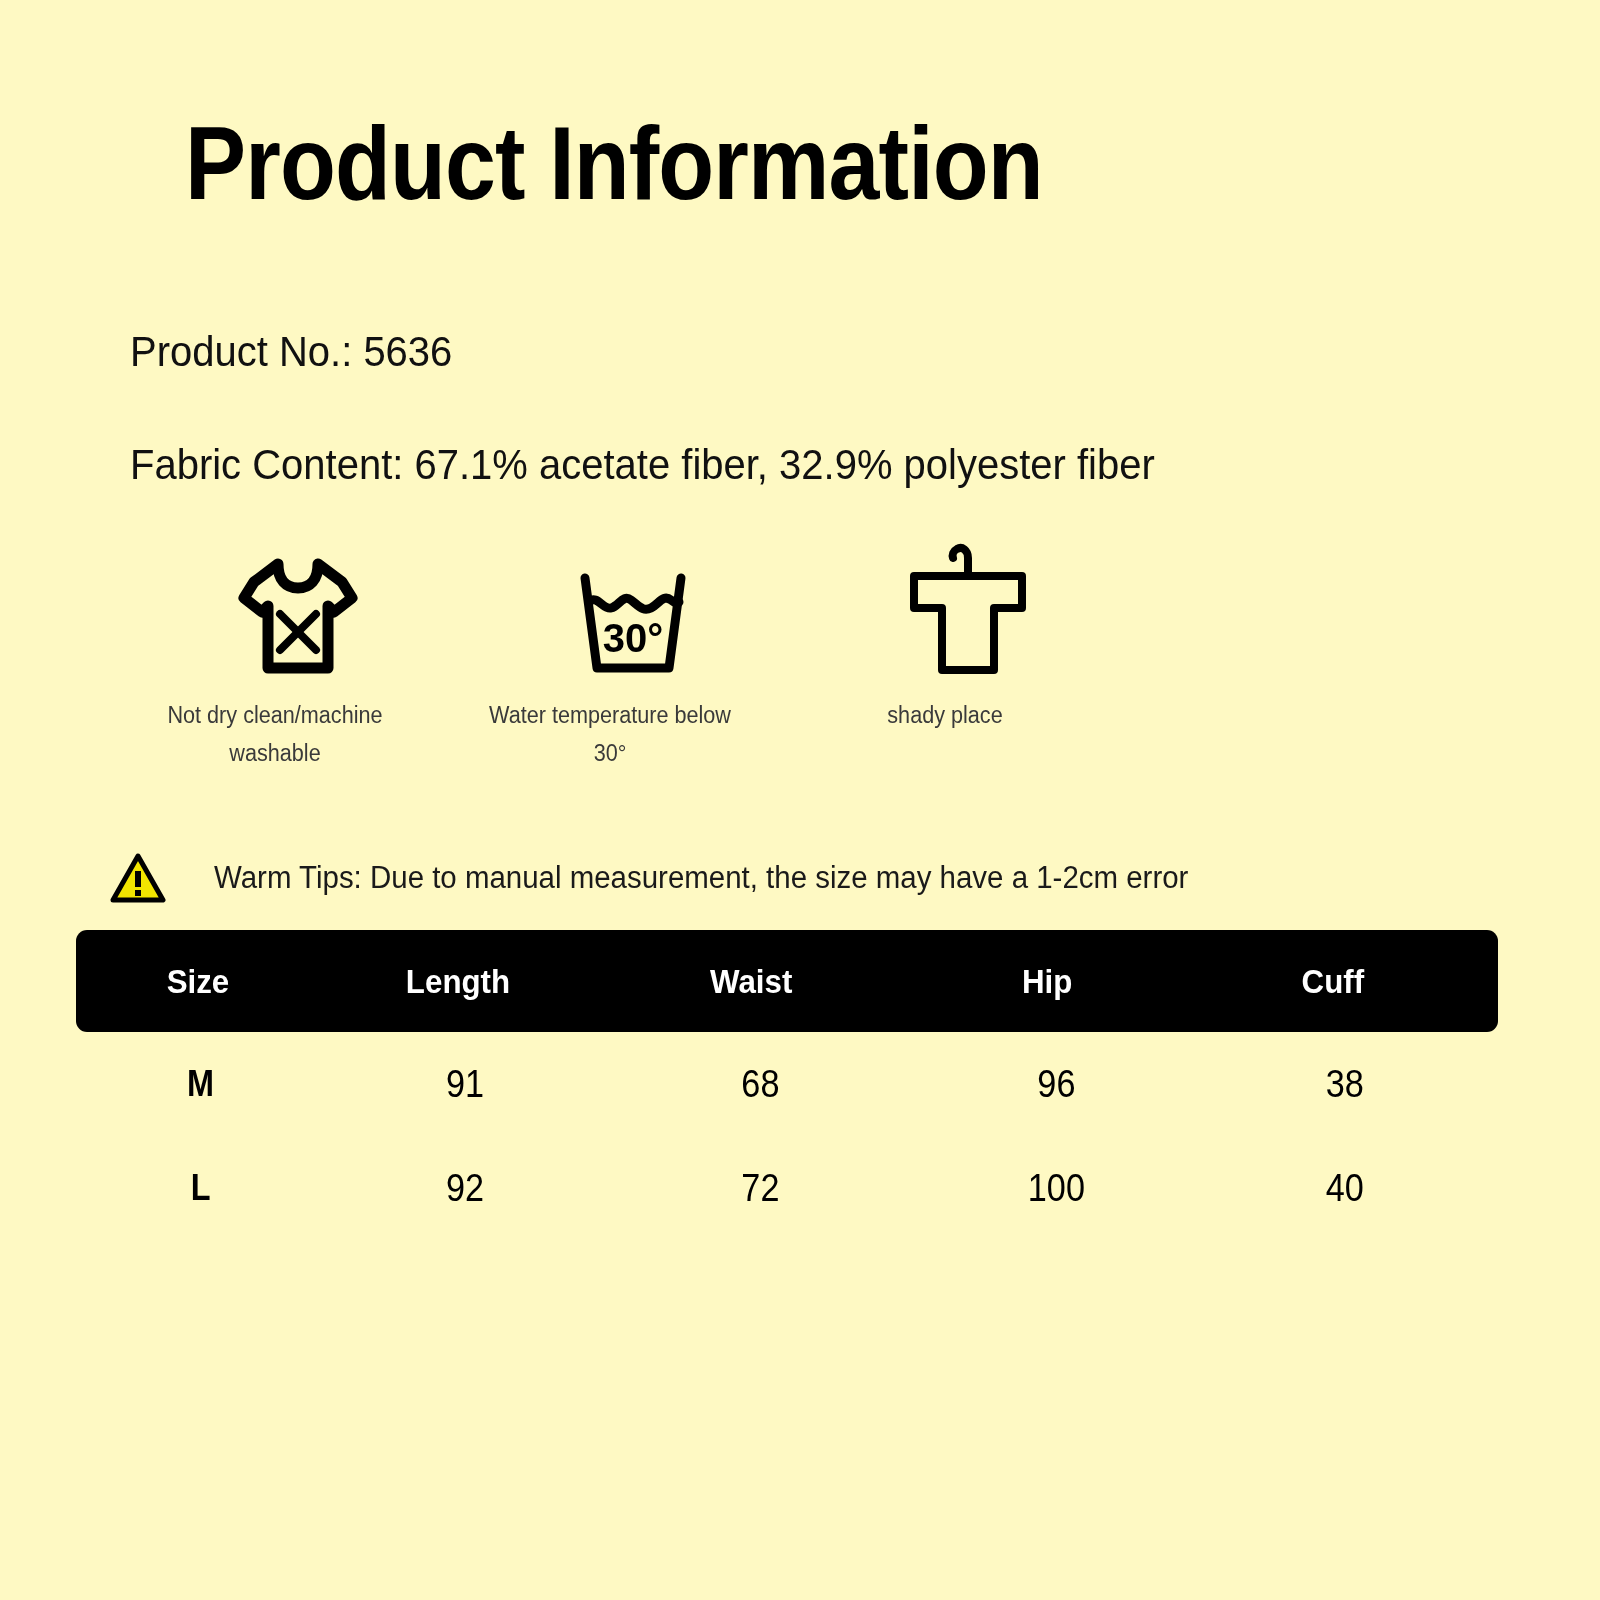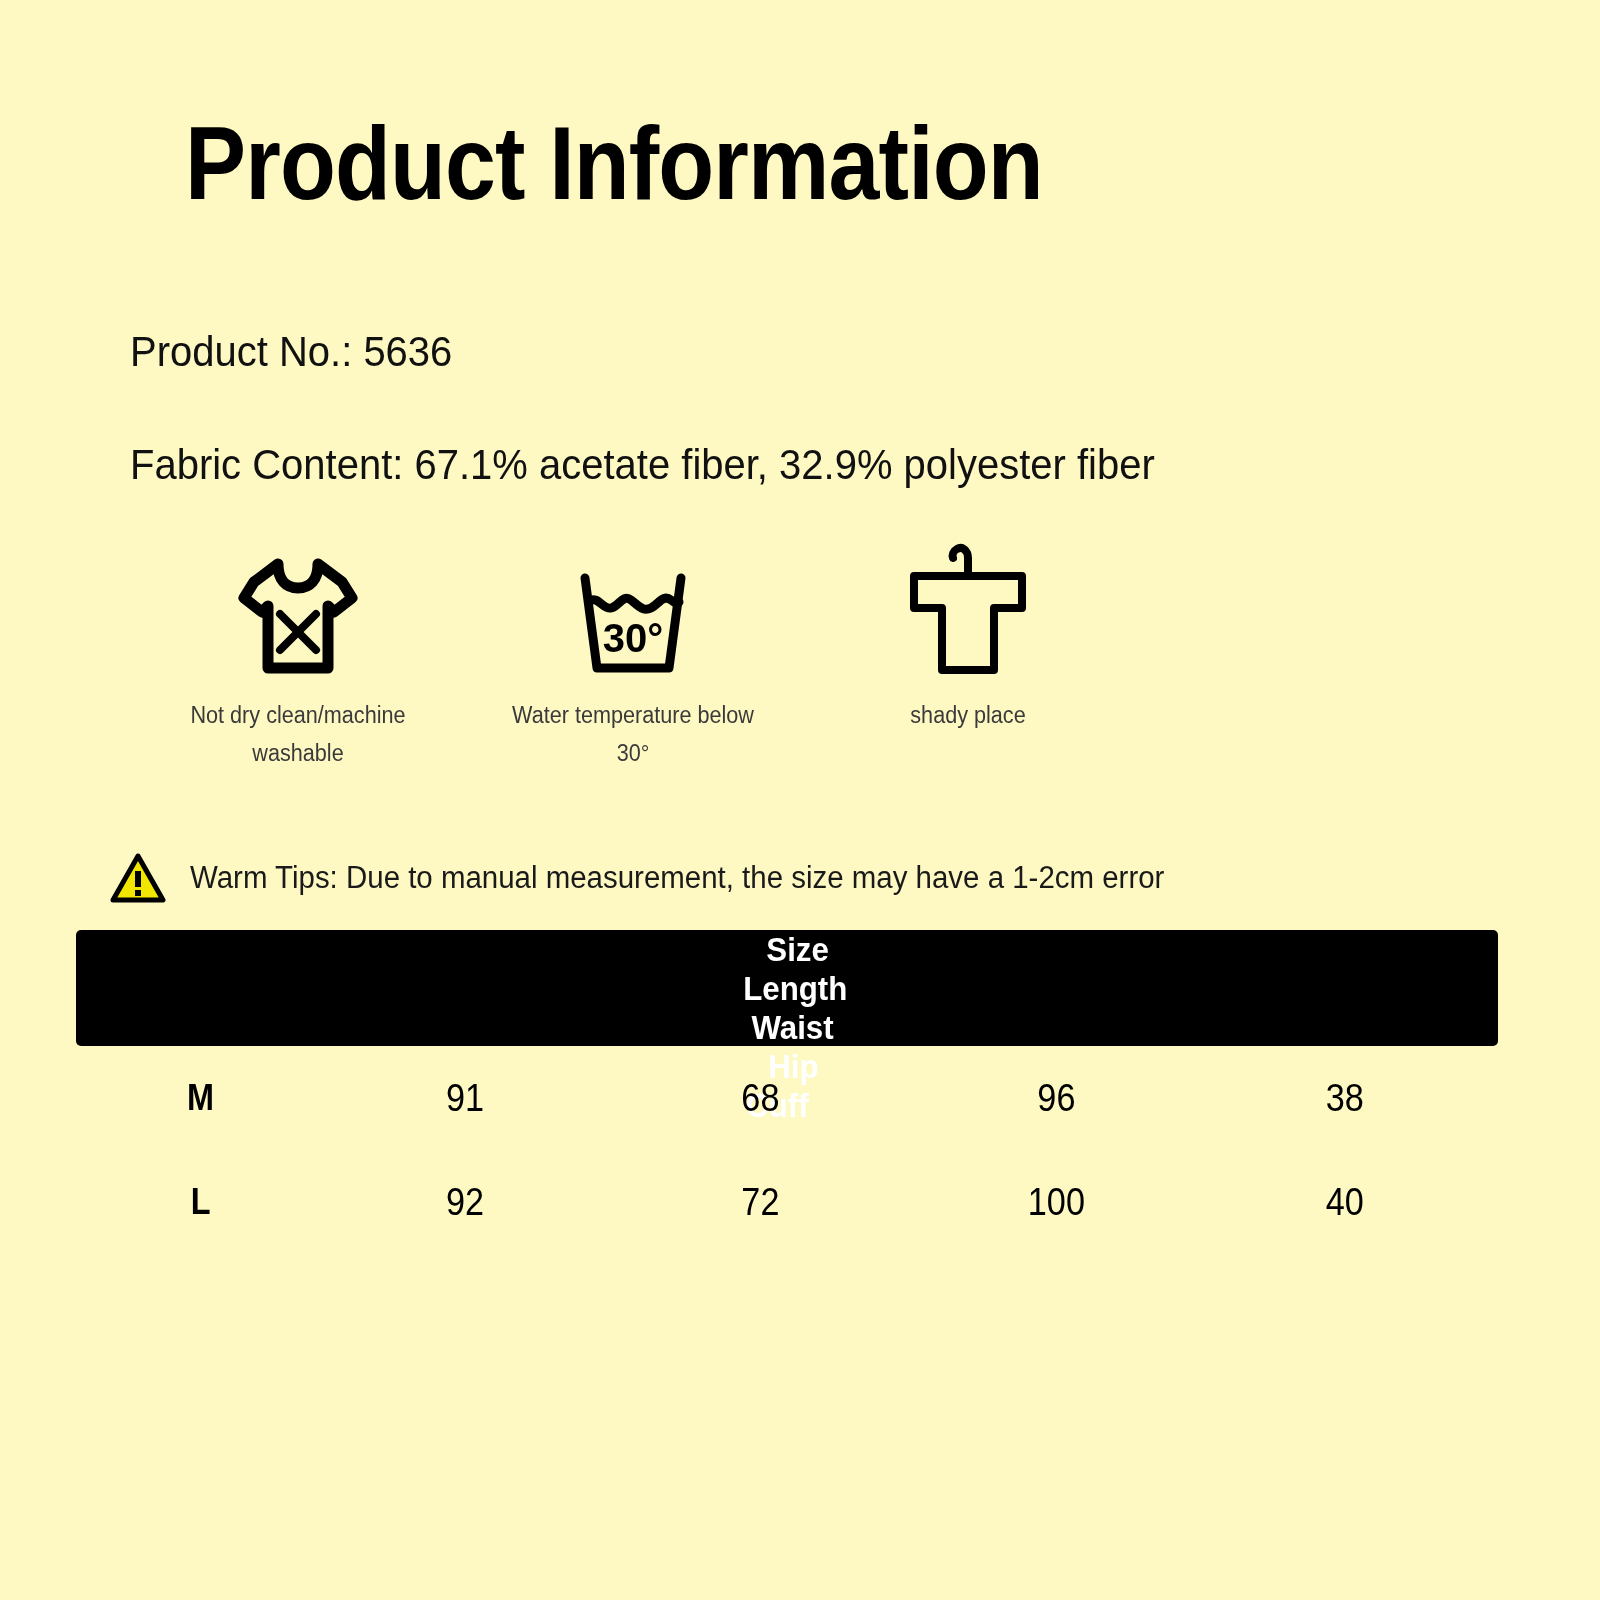--- a/index.html
+++ b/index.html
@@ -55,21 +55,20 @@
     left: 130px;
     top: 540px;
     width: 1340px;
     display: flex;
     flex-direction: row;
   }
   .care-item {
     width: 335px;
     display: flex;
     flex-direction: column;
-    align-items: center;
   }
   .care-icon-box {
     height: 140px;
     display: flex;
     align-items: flex-end;
     justify-content: center;
   }
   .care-label {
     margin-top: 16px;
     width: 290px;
@@ -81,20 +80,21 @@
     transform: scaleX(0.94);
   }
 
   
   .warm-tip {
     position: absolute;
     left: 110px;
     top: 852px;
     display: flex;
     align-items: center;
+    gap: 24px;
   }
   .warn-icon {
     width: 56px;
     height: 52px;
     flex: 0 0 auto;
   }
   .warm-tip-text {
     margin-left: 24px;
     font-family: "Liberation Sans", sans-serif;
     font-size: 31px;
@@ -106,25 +106,24 @@
 
   
   .size-table {
     position: absolute;
     left: 76px;
     top: 930px;
     width: 1422px;
   }
   .table-header {
     background: #000000;
-    border-radius: 5px;
-    height: 116px;
+    border-radius: 11px;
+    height: 102px;
     display: flex;
     align-items: center;
-    flex-direction: column;
   }
   .table-header .cell {
     font-family: "Liberation Sans", sans-serif;
     font-weight: bold;
     font-size: 34px;
     color: #ffffff;
     text-align: center;
     transform: scaleX(0.92);
   }
   .table-row {

